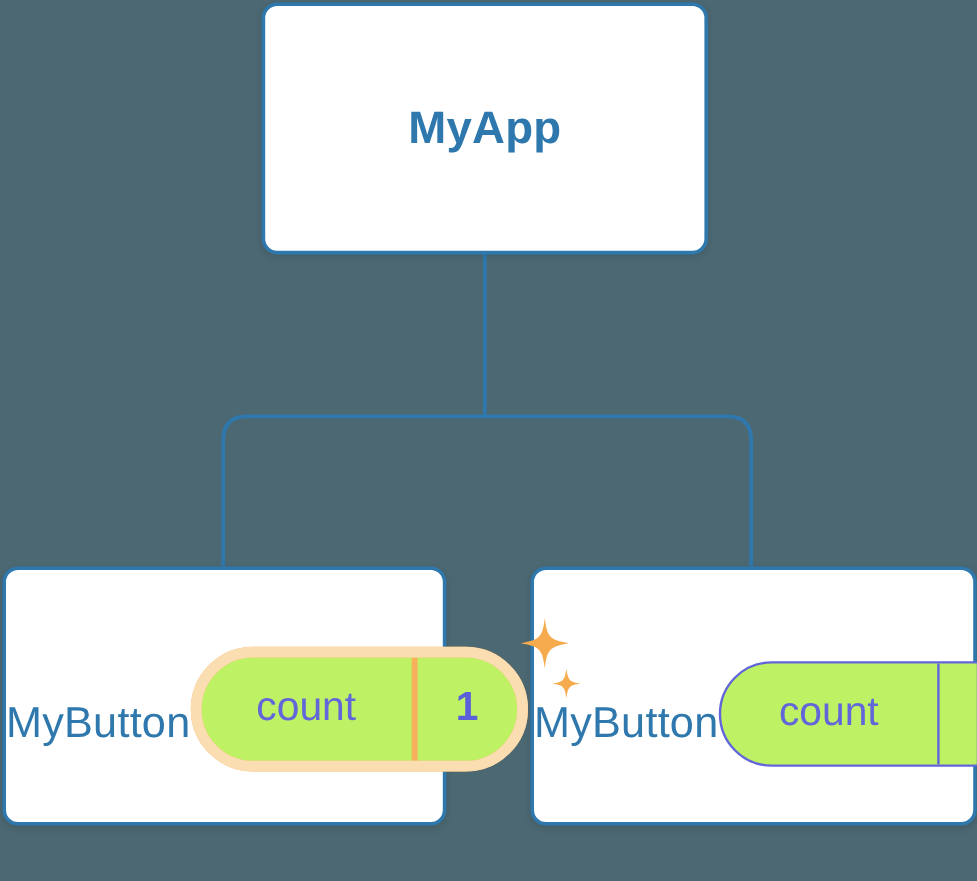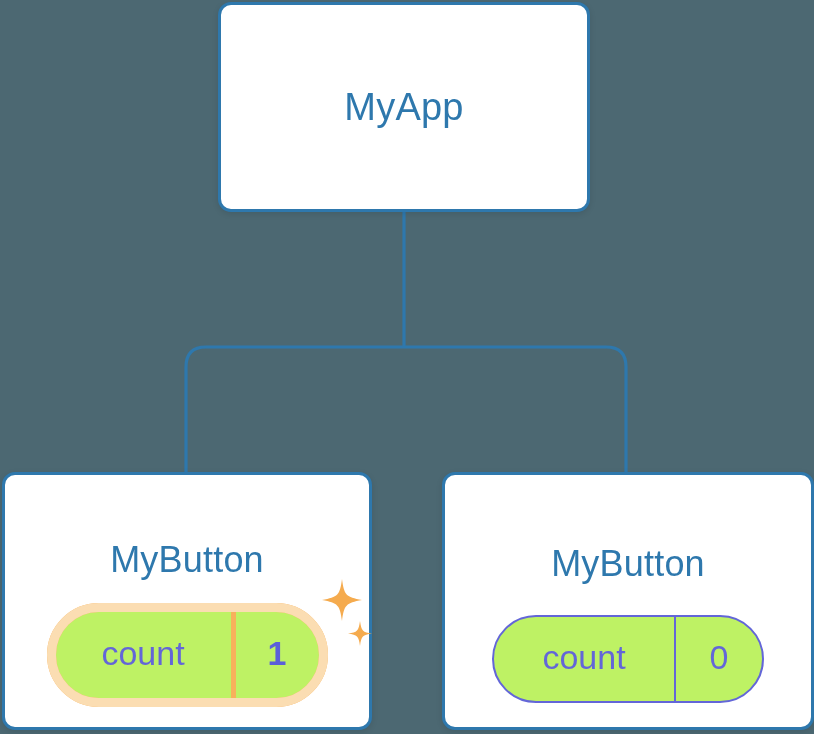--- a/index.html
+++ b/index.html
@@ -23,28 +23,28 @@
   }
 
   
   #node-app {
     left:218px; top:2px; width:372px; height:210px;
     display:flex; align-items:center; justify-content:center;
   }
   .app-title {
     color:#2e78ad;
     font-size:38px;
-    font-weight:400;
+    font-weight:700;
     letter-spacing:.2px;
   }
 
   
   .child {
-    top:472px; height:258px;
-    display:flex; flex-direction:column; align-items:center;justify-content:center;
+    top:472px; height:216px;
+    display:flex; flex-direction:row; align-items:center;
   }
   #node-btn-left  { left:2px;   width:370px; }
   #node-btn-right { left:442px; width:372px; }
 
   .child-title {
     color:#2e78ad;
     font-size:36px;
     font-weight:400;
     margin-top:44px;
     letter-spacing:.2px;

